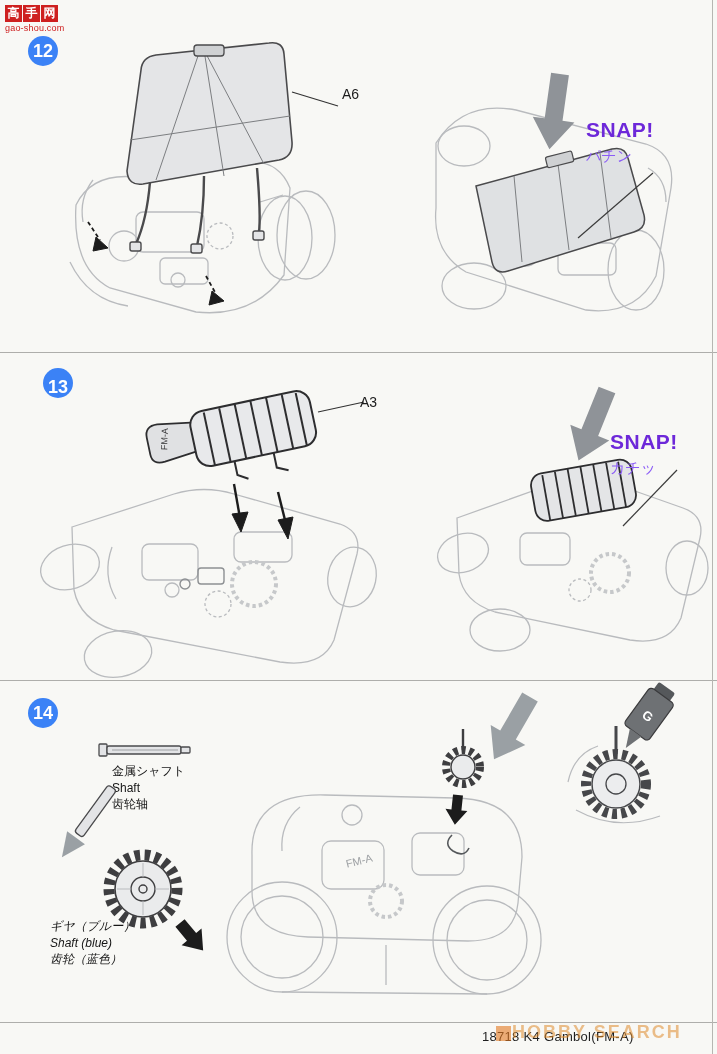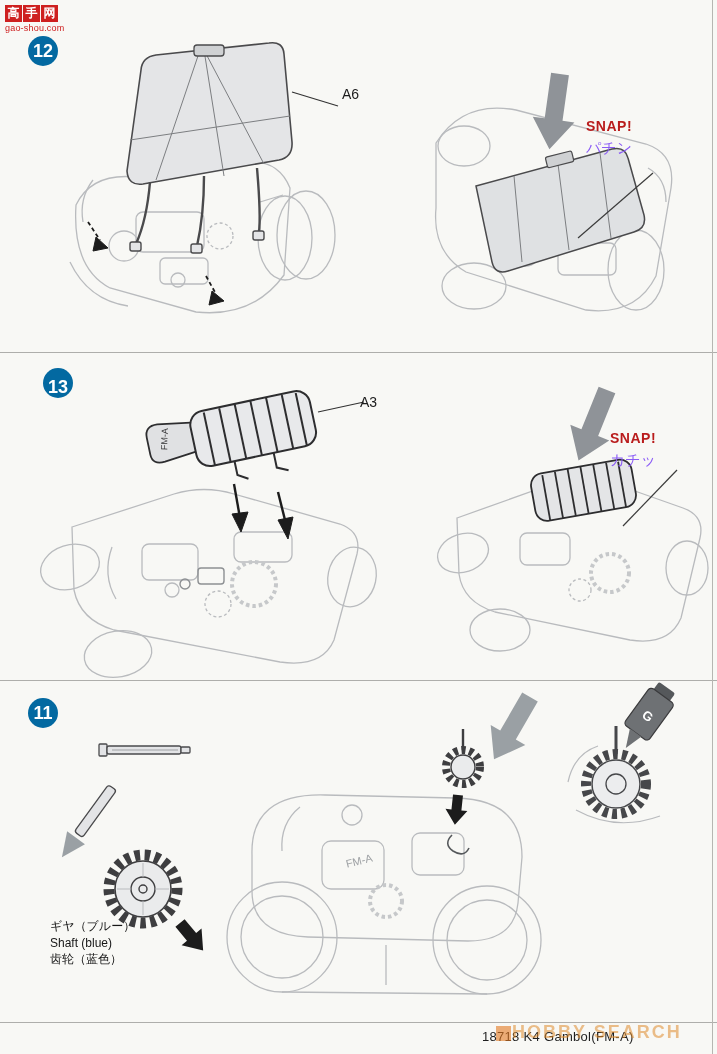--- a/index.html
+++ b/index.html
@@ -6,27 +6,27 @@
   html,body { background:#9a9a98; }
   body { font-family:"Liberation Sans","DejaVu Sans",sans-serif; }
   .page {
     position:relative; width:717px; height:1054px; margin:0 auto;
     background:#f8f8f5; overflow:hidden;
   }
   .page-right-border { position:absolute; top:0; right:4px; width:1px; height:100%; background:#b6b6b1; }
   .hr { position:absolute; left:0; width:717px; height:1px; background:#aeaeab; }
   .badge {
     position:absolute; width:30px; height:30px; border-radius:50%;
-    background:#0369a1; color:#fff; display:flex; align-items:center; justify-content:center;
+    background:#3b82f6; color:#fff; display:flex; align-items:center; justify-content:center;
     font-size:18px; font-weight:bold;
   }
   .abs { position:absolute; }
   .part-label { position:absolute; font-size:14px; color:#1b1b1b; }
   .snap { position:absolute; }
-  .snap-en { font-size:14px; font-weight:bold; color:#b91c1c; letter-spacing:.5px; }
+  .snap-en { font-size:21px; font-weight:bold; color:#6d28d9; letter-spacing:.5px; }
   .snap-jp { font-size:15px; color:#8b5cf6; margin-top:5px; }
   .small-labels { position:absolute; font-size:12px; line-height:16.5px; color:#161616; }
   .wm-top { position:absolute; left:5px; top:5px; z-index:5; }
   .wm-chars { display:flex; gap:1px; }
   .wm-char {
     width:17px; height:17px; background:#ce2020; color:#fff;
     font-size:12px; font-weight:bold; display:flex; align-items:center; justify-content:center;
   }
   .wm-url { font-size:9px; color:#ce2020; font-weight:normal; margin-top:1px; letter-spacing:.2px; }
   .footer-text { position:absolute; left:482px; top:1029px; font-size:13px; color:#1f1f1f; letter-spacing:.3px; }
@@ -201,50 +201,55 @@
     <path d="M262,92 L208,148" stroke="#3c3c3c" stroke-width="1.2" fill="none"></path>
   </svg>
   <div class="snap" style="left:610px; top:430px;">
     <div class="snap-en">SNAP!</div>
     <div class="snap-jp">カチッ</div>
   </div>
 
   <div class="hr" style="top:680px;"></div>
 
   <div class="badge" style="left:28px; top:698px;">
-    <span>11</span>
+    <span>14</span>
   </div>
 
   <svg class="abs" style="left:98px; top:736px;" width="95" height="26" viewBox="0 0 95 26">
     <g stroke="#4a4a4c" stroke-width="1.3" fill="#e3e4e6">
       <rect x="1" y="8" width="8" height="12" rx="1"></rect>
       <rect x="9" y="10" width="74" height="8" rx="2"></rect>
       <rect x="83" y="11" width="9" height="6" rx="1"></rect>
     </g>
     <path d="M14,14 L80,14" stroke="#9fa1a4" stroke-width="1" fill="none"></path>
   </svg>
+  <div class="small-labels" style="left:112px; top:763px;">
+    <div>金属シャフト</div>
+    <div>Shaft</div>
+    <div>齿轮轴</div>
+  </div>
 
   <svg class="abs" style="left:38px; top:778px;" width="100" height="100" viewBox="0 0 100 100">
     <g transform="rotate(36 50 45)">
       <rect x="44" y="2" width="10" height="58" rx="3" fill="#e3e4e6" stroke="#4a4a4c" stroke-width="1.3"></rect>
       <polygon points="38,64 60,64 49,88" fill="#9aa0a4"></polygon>
     </g>
   </svg>
 
   <svg class="abs" style="left:88px; top:845px;" width="125" height="120" viewBox="0 0 125 120">
     <g>
       <circle cx="55" cy="44" r="34" fill="none" stroke="#3e3e40" stroke-width="11" stroke-dasharray="5.5 4.6"></circle>
       <circle cx="55" cy="44" r="28" fill="#eaebec" stroke="#3e3e40" stroke-width="1.6"></circle>
       <circle cx="55" cy="44" r="12" fill="none" stroke="#3e3e40" stroke-width="1.4"></circle>
       <circle cx="55" cy="44" r="4" fill="none" stroke="#3e3e40" stroke-width="1.4"></circle>
       <path d="M55,32 L55,18 M55,56 L55,70 M43,44 L29,44 M67,44 L81,44" stroke="#b9bbbe" stroke-width="1" fill="none"></path>
     </g>
     <polygon points="-6,0 6,0 6,18 13,18 0,36 -13,18 -6,18" transform="translate(92,78) rotate(-40)" fill="#1c1c1c"></polygon>
   </svg>
-  <div class="small-labels" style="left:50px; top:918px;">
+  <div class="small-labels" style="left:50px; top:918px;font-style:italic;">
     <div>ギヤ（ブルー）</div>
     <div>Shaft (blue)</div>
     <div>齿轮（蓝色）</div>
   </div>
 
   <svg class="abs" style="left:200px; top:695px;" width="375" height="325" viewBox="0 0 375 325">
     <g stroke="#b9bbbe" fill="none" stroke-width="1.3">
       <circle cx="82" cy="242" r="55"></circle>
       <circle cx="82" cy="242" r="41"></circle>
       <circle cx="287" cy="245" r="54"></circle>

